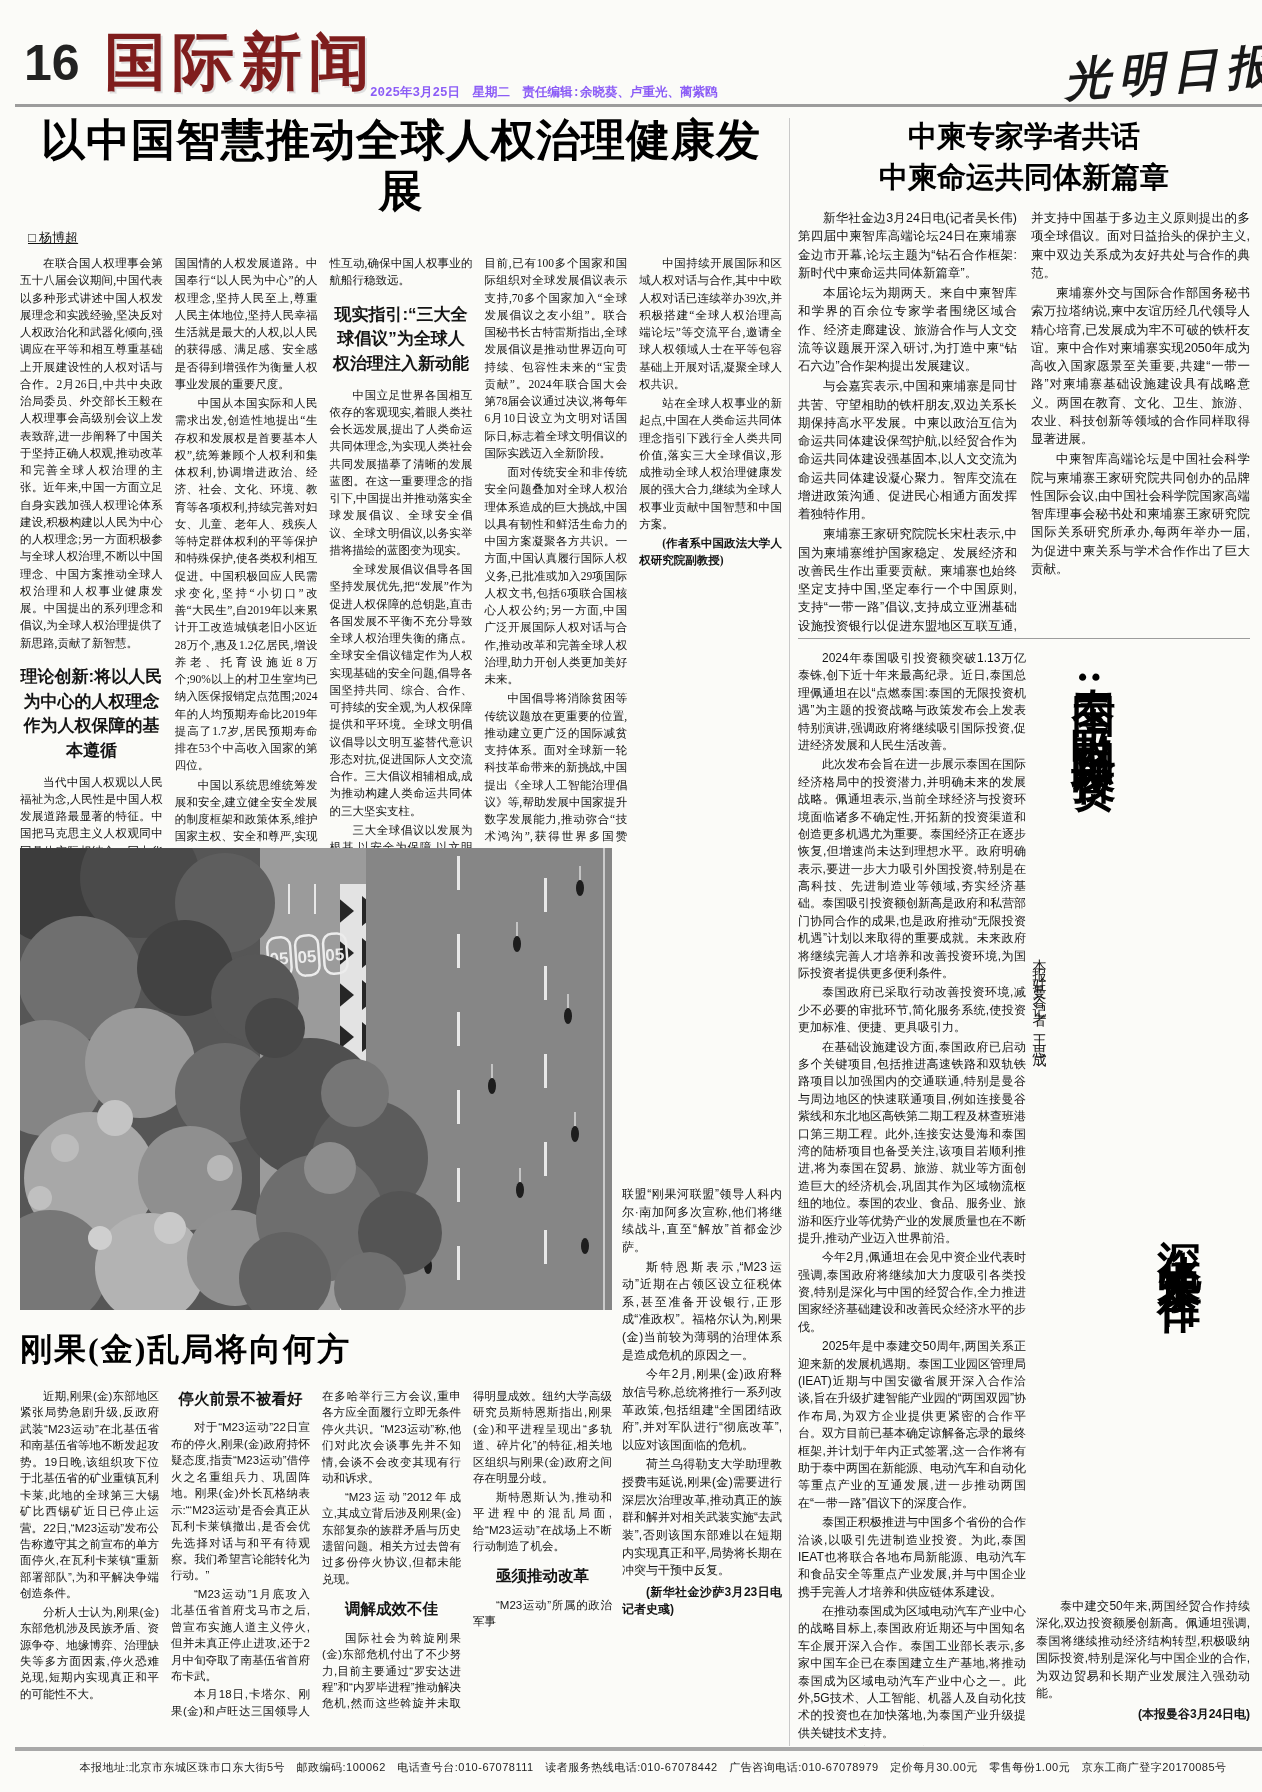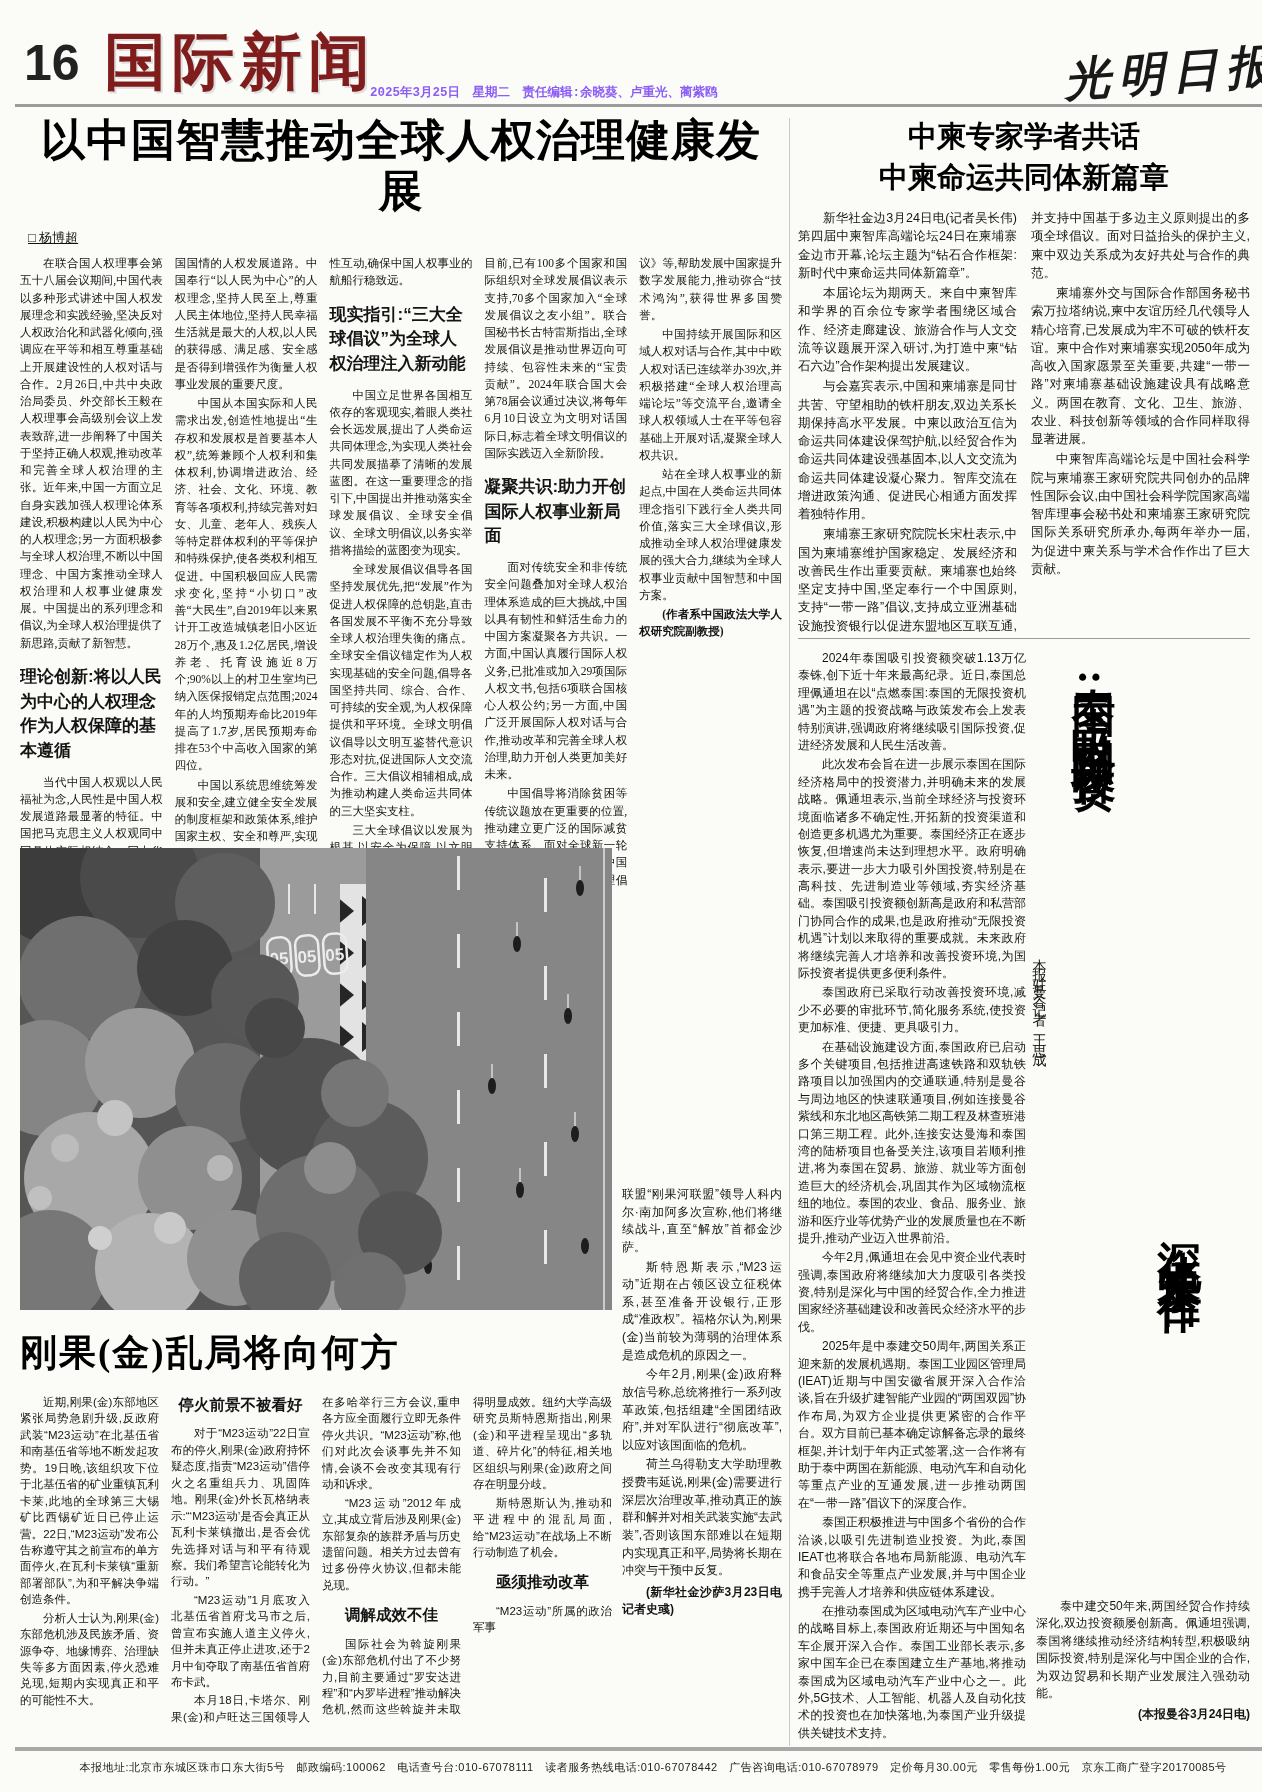--- a/index.html
+++ b/index.html
@@ -23,21 +23,21 @@
                color:#222;letter-spacing:.5px;font-family:"Liberation Sans","DejaVu Sans",sans-serif;}
   
   .lead{position:absolute;left:20px;top:116px;width:762px;}
   .lead-title{font-size:44px;font-weight:900;text-align:center;letter-spacing:1px;line-height:1.15;color:#000;}
   .lead-byline{margin:12px 0 8px 8px;font-size:13px;color:#111;text-decoration:underline;}
   .lead-body{height:640px;column-count:5;column-gap:12px;column-fill:auto;overflow:hidden;
              font-size:11.5px;line-height:1.5;text-align:justify;}
   .para{margin:0 0 2px;text-indent:2em;}
   .para.cont{text-indent:0;}
   .para.note{font-weight:bold;}
-  .subhead{font-size:17px;font-weight:900;margin:13px 0 10px;line-height:1.45;text-align:left;
+  .subhead{font-size:17px;font-weight:900;margin:13px 0 10px;line-height:1.45;text-align:center;
            font-family:"Liberation Sans","DejaVu Sans",sans-serif;break-inside:avoid;}
   .dateline{margin:4px 0 0;font-weight:bold;text-indent:2em;}
   .dateline.right{text-align:right;text-indent:0;}
   
   .photo{position:absolute;left:20px;top:848px;width:592px;height:462px;background:#8d8d8d;}
   .photo svg{display:block;}
   .photo-caption-block{position:absolute;left:622px;top:930px;width:160px;}
   .photo-caption{font-size:12.5px;line-height:1.62;text-align:justify;text-indent:2em;margin:0;color:#111;}
   .photo-credit{margin-top:10px;text-align:right;font-weight:bold;font-size:12.5px;}
   
@@ -54,21 +54,21 @@
   .thai-byline{position:absolute;left:232px;top:300px;writing-mode:vertical-rl;font-size:14px;
                letter-spacing:9px;color:#111;font-family:"Liberation Serif","DejaVu Serif",serif;}
   .thai-title-1{position:absolute;left:266px;top:6px;writing-mode:vertical-rl;font-size:44px;font-weight:900;
                 letter-spacing:8px;color:#000;font-family:"Liberation Serif","DejaVu Serif",serif;}
   .thai-title-2{position:absolute;left:352px;top:558px;writing-mode:vertical-rl;font-size:44px;font-weight:900;
                 letter-spacing:10px;color:#000;font-family:"Liberation Serif","DejaVu Serif",serif;}
   .thai-col2{position:absolute;left:238px;top:950px;width:214px;height:146px;overflow:hidden;
              font-size:12px;line-height:1.45;text-align:justify;}
   
   .congo-left{position:absolute;left:20px;top:1328px;width:592px;font-family:"Liberation Sans","DejaVu Sans",sans-serif;}
-  .congo-title{font-size:37px;font-weight:900;letter-spacing:2px;color:#000;
+  .congo-title{font-size:32px;font-weight:900;letter-spacing:2px;color:#000;
                font-family:"Liberation Serif","DejaVu Serif",serif;}
   .congo-body{margin-top:16px;height:336px;column-count:4;column-gap:12px;column-fill:auto;overflow:hidden;
               font-size:11.5px;line-height:1.43;text-align:justify;}
   .congo-body .subhead{font-size:15.5px;text-align:center;margin:11px 0 9px;}
   .congo-right{position:absolute;left:622px;top:1186px;width:160px;height:560px;overflow:hidden;
                font-size:12px;line-height:1.47;text-align:justify;
                font-family:"Liberation Sans","DejaVu Sans",sans-serif;}
 </style>
 </head>
 <body>
@@ -89,21 +89,20 @@
     <div class="lead-body">
         <p class="para">在联合国人权理事会第五十八届会议期间,中国代表以多种形式讲述中国人权发展理念和实践经验,坚决反对人权政治化和武器化倾向,强调应在平等和相互尊重基础上开展建设性的人权对话与合作。2月26日,中共中央政治局委员、外交部长王毅在人权理事会高级别会议上发表致辞,进一步阐释了中国关于坚持正确人权观,推动改革和完善全球人权治理的主张。近年来,中国一方面立足自身实践加强人权理论体系建设,积极构建以人民为中心的人权理念;另一方面积极参与全球人权治理,不断以中国理念、中国方案推动全球人权治理和人权事业健康发展。中国提出的系列理念和倡议,为全球人权治理提供了新思路,贡献了新智慧。</p>
         <h3 class="subhead">理论创新:将以人民为中心的人权理念作为人权保障的基本遵循</h3>
         <p class="para">当代中国人权观以人民福祉为念,人民性是中国人权发展道路最显著的特征。中国把马克思主义人权观同中国具体实际相结合、同中华优秀传统文化相结合,走出了一条顺应时代潮流、适合本国国情的人权发展道路。中国奉行“以人民为中心”的人权理念,坚持人民至上,尊重人民主体地位,坚持人民幸福生活就是最大的人权,以人民的获得感、满足感、安全感是否得到增强作为衡量人权事业发展的重要尺度。</p>
         <p class="para">中国从本国实际和人民需求出发,创造性地提出“生存权和发展权是首要基本人权”,统筹兼顾个人权利和集体权利,协调增进政治、经济、社会、文化、环境、教育等各项权利,持续完善对妇女、儿童、老年人、残疾人等特定群体权利的平等保护和特殊保护,使各类权利相互促进。中国积极回应人民需求变化,坚持“小切口”改善“大民生”,自2019年以来累计开工改造城镇老旧小区近28万个,惠及1.2亿居民,增设养老、托育设施近8万个;90%以上的村卫生室均已纳入医保报销定点范围;2024年的人均预期寿命比2019年提高了1.7岁,居民预期寿命排在53个中高收入国家的第四位。</p>
         <p class="para">中国以系统思维统筹发展和安全,建立健全安全发展的制度框架和政策体系,维护国家主权、安全和尊严,实现高质量发展和高水平安全良性互动,确保中国人权事业的航船行稳致远。</p>
         <h3 class="subhead">现实指引:“三大全球倡议”为全球人权治理注入新动能</h3>
         <p class="para">中国立足世界各国相互依存的客观现实,着眼人类社会长远发展,提出了人类命运共同体理念,为实现人类社会共同发展描摹了清晰的发展蓝图。在这一重要理念的指引下,中国提出并推动落实全球发展倡议、全球安全倡议、全球文明倡议,以务实举措将描绘的蓝图变为现实。</p>
         <p class="para">全球发展倡议倡导各国坚持发展优先,把“发展”作为促进人权保障的总钥匙,直击各国发展不平衡不充分导致全球人权治理失衡的痛点。全球安全倡议锚定作为人权实现基础的安全问题,倡导各国坚持共同、综合、合作、可持续的安全观,为人权保障提供和平环境。全球文明倡议倡导以文明互鉴替代意识形态对抗,促进国际人文交流合作。三大倡议相辅相成,成为推动构建人类命运共同体的三大坚实支柱。</p>
         <p class="para">三大全球倡议以发展为根基,以安全为保障,以文明为纽带,为系统破解全球人权治理深层矛盾注入新动能。目前,已有100多个国家和国际组织对全球发展倡议表示支持,70多个国家加入“全球发展倡议之友小组”。联合国秘书长古特雷斯指出,全球发展倡议是推动世界迈向可持续、包容性未来的“宝贵贡献”。2024年联合国大会第78届会议通过决议,将每年6月10日设立为文明对话国际日,标志着全球文明倡议的国际实践迈入全新阶段。</p>
-        <h3 class="subhead">凝聚共识:助力开创国际人权事业新局面</h3>
         <p class="para">面对传统安全和非传统安全问题叠加对全球人权治理体系造成的巨大挑战,中国以具有韧性和鲜活生命力的中国方案凝聚各方共识。一方面,中国认真履行国际人权义务,已批准或加入29项国际人权文书,包括6项联合国核心人权公约;另一方面,中国广泛开展国际人权对话与合作,推动改革和完善全球人权治理,助力开创人类更加美好未来。</p>
         <p class="para">中国倡导将消除贫困等传统议题放在更重要的位置,推动建立更广泛的国际减贫支持体系。面对全球新一轮科技革命带来的新挑战,中国提出《全球人工智能治理倡议》等,帮助发展中国家提升数字发展能力,推动弥合“技术鸿沟”,获得世界多国赞誉。</p>
         <p class="para">中国持续开展国际和区域人权对话与合作,其中中欧人权对话已连续举办39次,并积极搭建“全球人权治理高端论坛”等交流平台,邀请全球人权领域人士在平等包容基础上开展对话,凝聚全球人权共识。</p>
         <p class="para">站在全球人权事业的新起点,中国在人类命运共同体理念指引下践行全人类共同价值,落实三大全球倡议,形成推动全球人权治理健康发展的强大合力,继续为全球人权事业贡献中国智慧和中国方案。</p>
         <p class="para note">(作者系中国政法大学人权研究院副教授)</p>
       </div>
   </div>
 
   <div class="photo">
     <svg width="592" height="462" viewBox="0 0 592 462" preserveAspectRatio="none">

